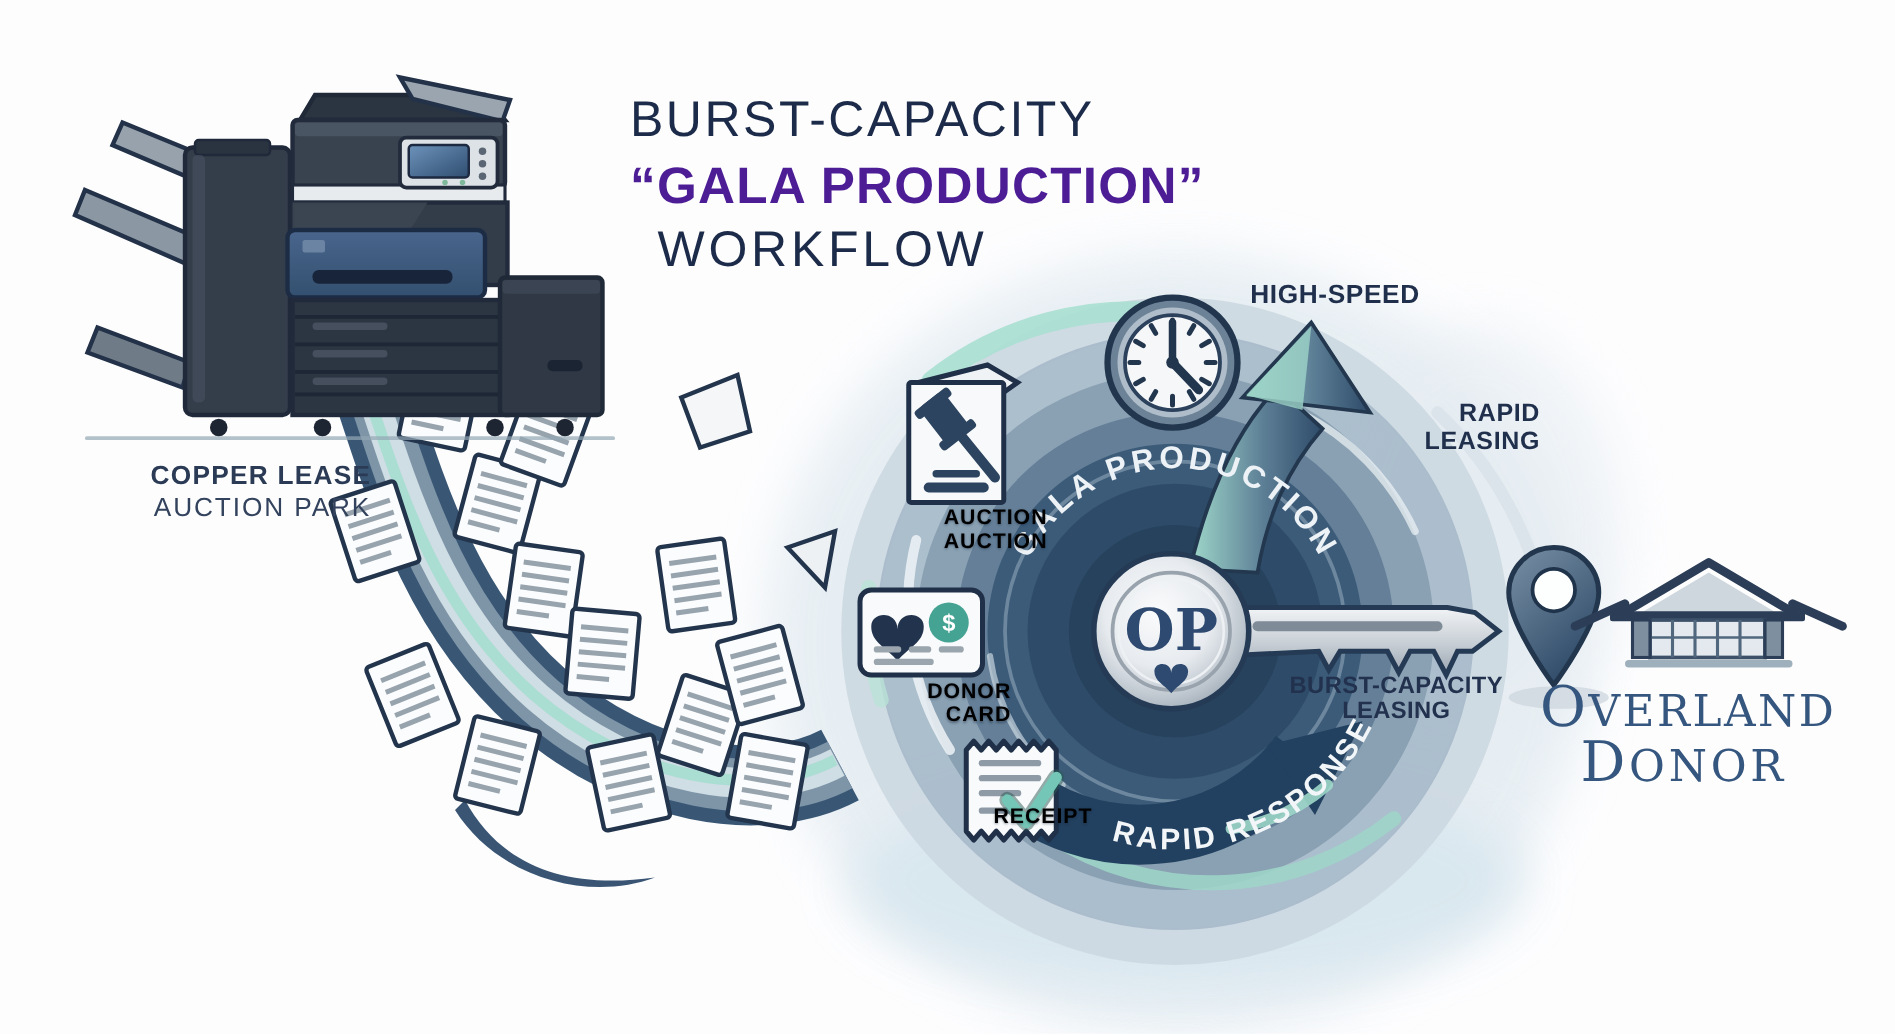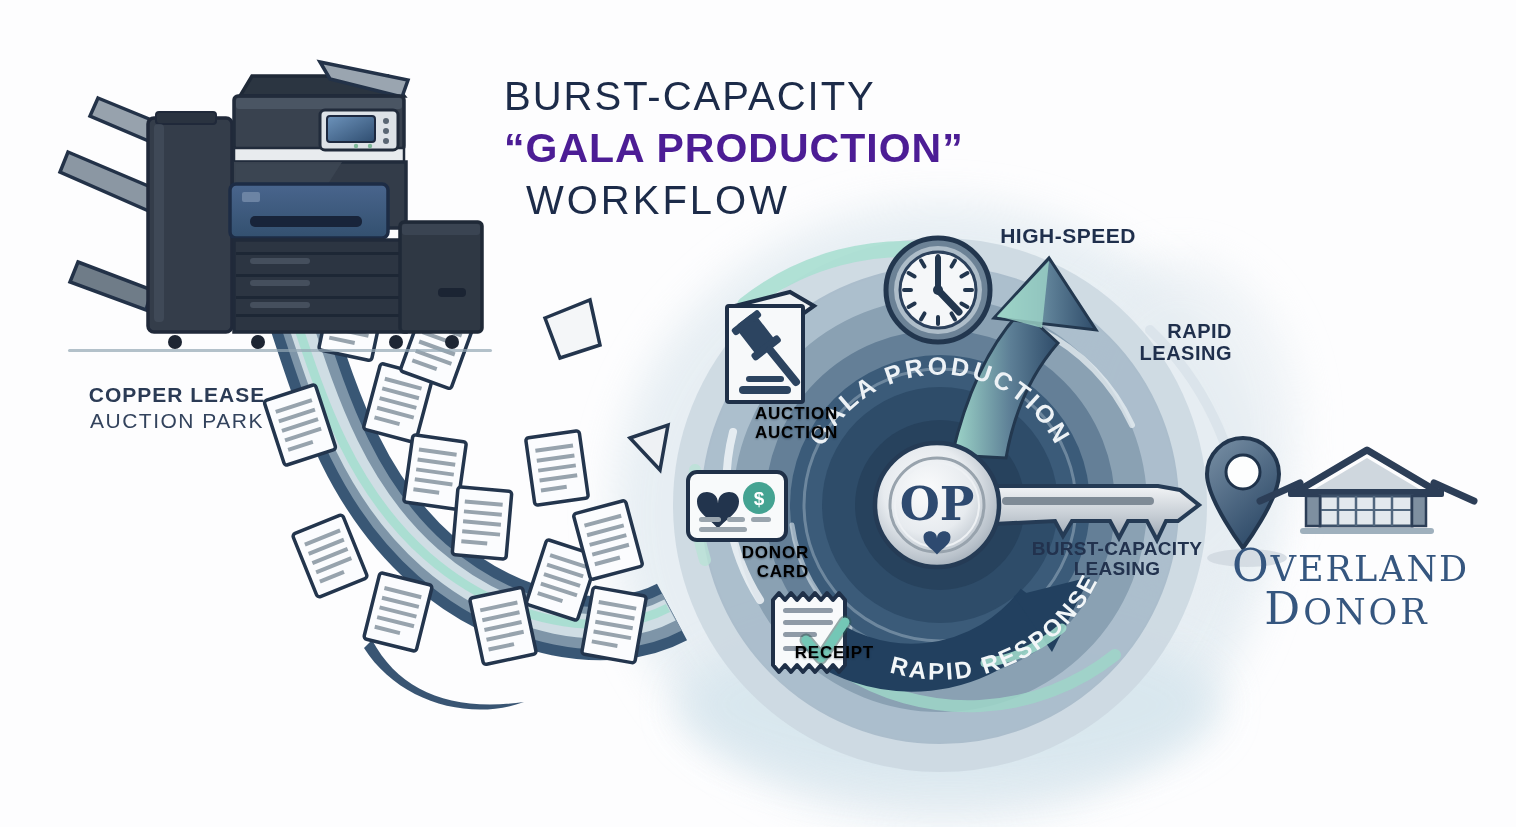--- a/index.html
+++ b/index.html
@@ -8,21 +8,21 @@
   #stage { position:absolute; inset:0; width:1516px; height:827px; }
   svg#art { position:absolute; left:0; top:0; }
 
   .lbl { position:absolute; color:#1d2c4b; }
 
   .title { left:504px; top:70px; line-height:52px; white-space:nowrap; }
   .title .t1 { font-size:40px; font-weight:500; letter-spacing:2px; color:#1c2b49; }
   .title .t2 { font-size:41px; font-weight:800; letter-spacing:1px; color:#4c1d95; }
   .title .t3 { font-size:40px; font-weight:400; letter-spacing:3px; color:#1c2b49; margin-left:22px; }
 
-  .printer-label { left:57px; top:382px; width:240px; text-align:center; line-height:26px; color:#2b3b55; }
+  .printer-label { left:57px; top:368px; width:240px; text-align:right; line-height:26px; color:#2b3b55; }
   .printer-label .p1 { font-size:21px; font-weight:800; letter-spacing:1px; }
   .printer-label .p2 { font-size:21px; font-weight:400; letter-spacing:1.5px; color:#33435d; }
 
   .high-speed { left:968px; top:224px; width:200px; text-align:center;
                 font-size:21px; font-weight:800; letter-spacing:0.5px; color:#1f2f4c; }
   .rapid-top { left:1032px; top:320px; width:200px; text-align:right; line-height:22px;
                font-size:20px; font-weight:800; letter-spacing:0.5px; color:#1f2f4c; }
   .burst-leasing { left:1017px; top:539px; width:200px; text-align:center; line-height:20px;
                    font-size:19px; font-weight:800; letter-spacing:0.3px; color:#22324e; }
 

